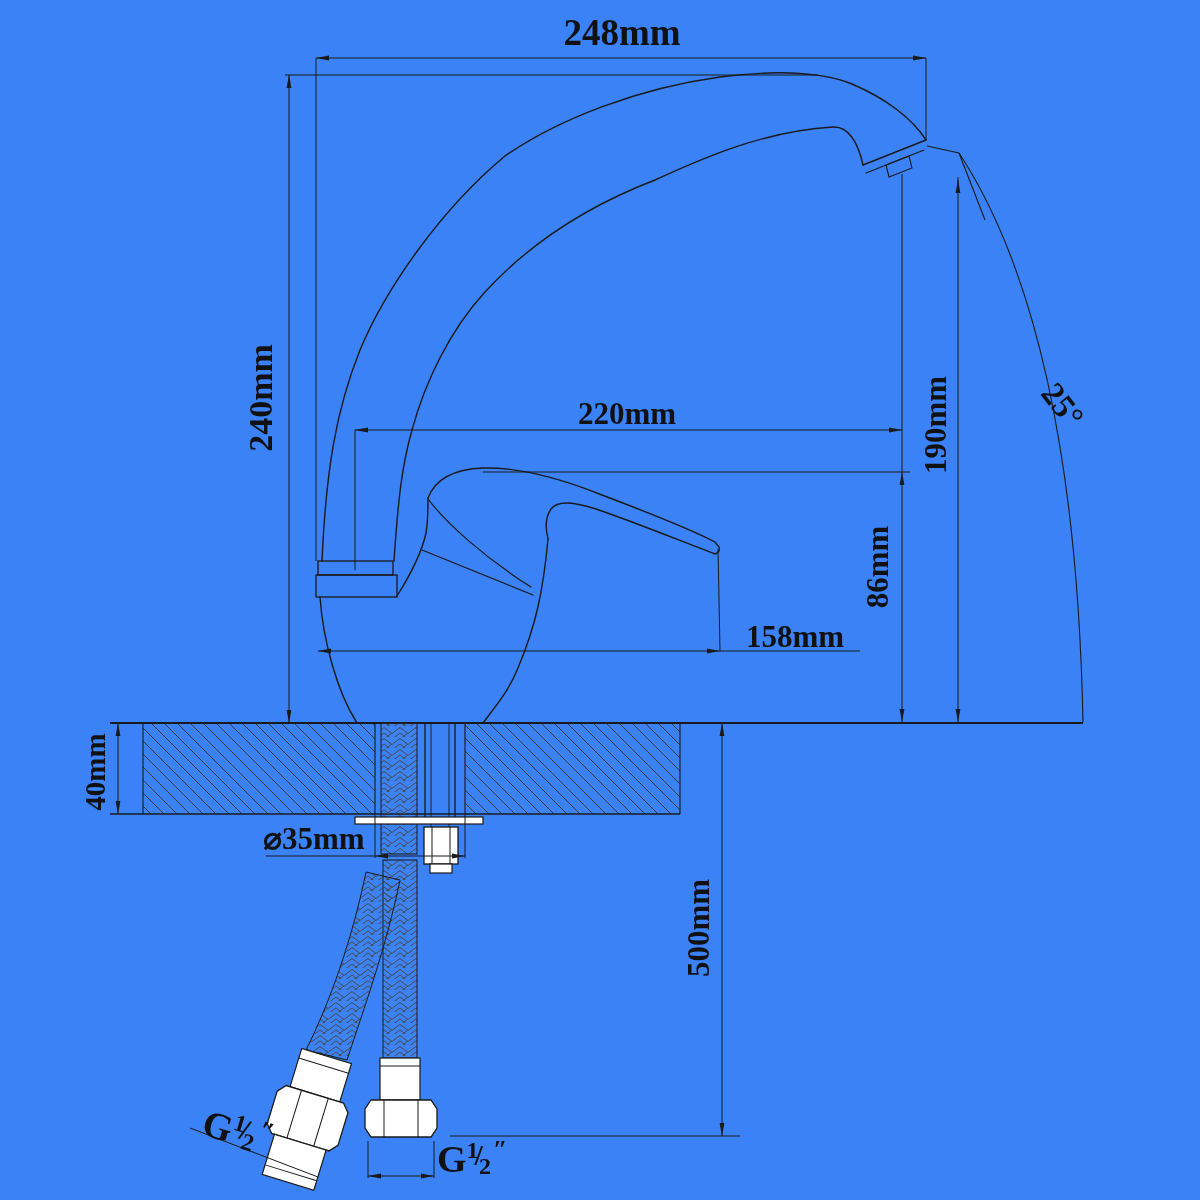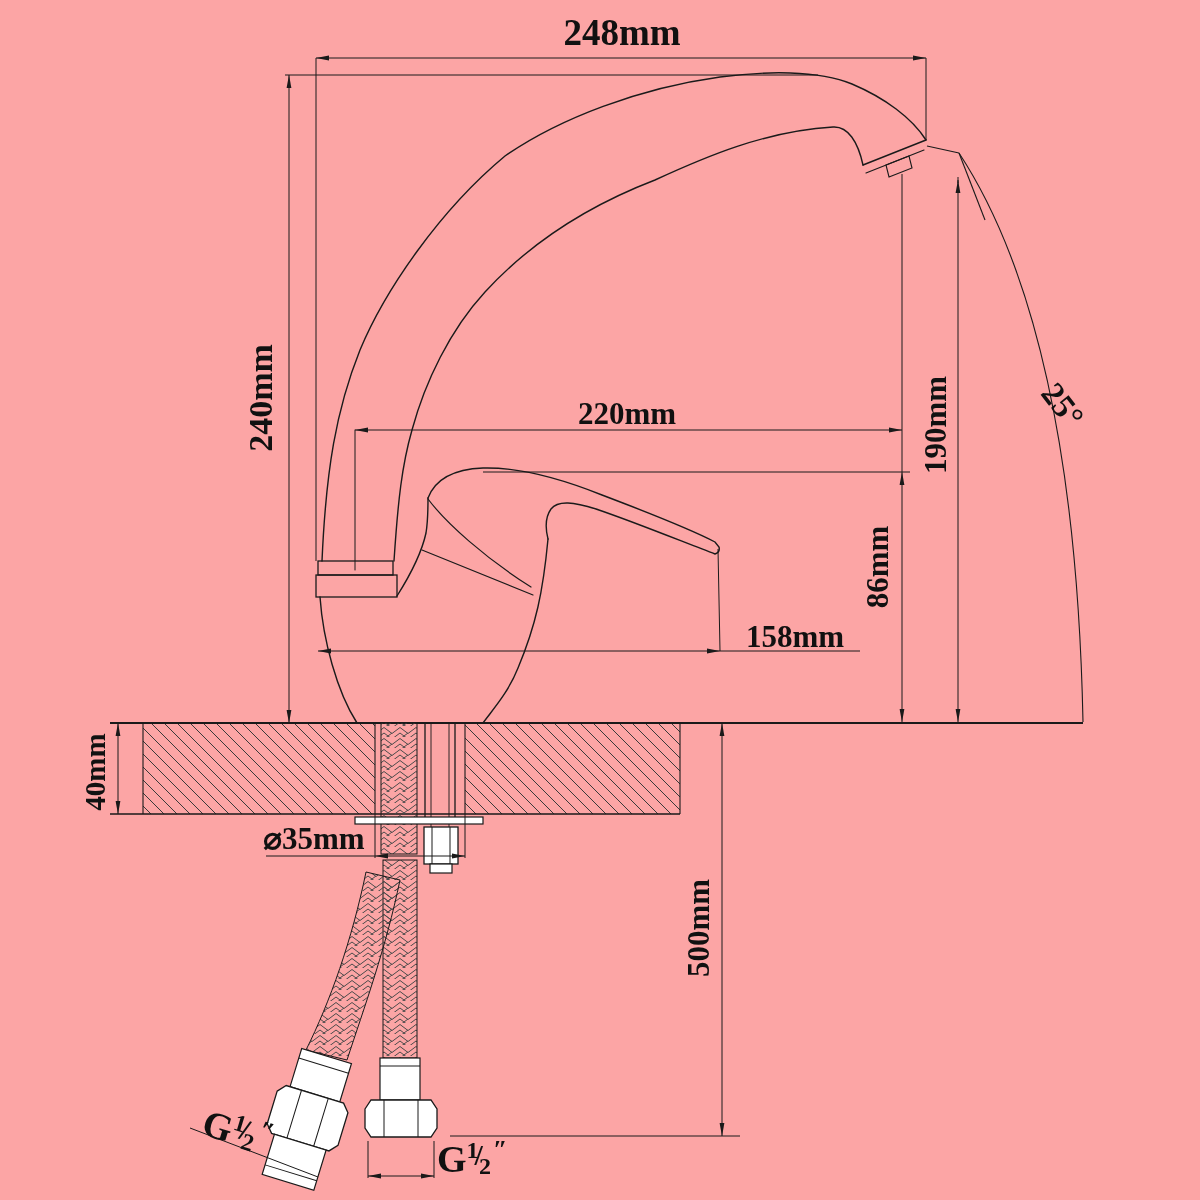--- a/index.html
+++ b/index.html
@@ -1,16 +1,16 @@
 <!DOCTYPE html>
 <html><head>
 <meta charset="utf-8">
 <style>
   html,body{margin:0;padding:0;background:#fff;}
-  .stage{width:1200px;height:1200px;background:#fca5a5;position:relative;overflow:hidden;}
+  .stage{width:1200px;height:1200px;background:#3b82f6;position:relative;overflow:hidden;}
   svg{display:block;}
   text{font-family:"Liberation Serif","DejaVu Serif",serif;font-weight:bold;fill:#111;}
 </style>
 </head>
 <body>
 
 <div class="stage">
 <svg width="1200" height="1200" viewBox="0 0 1200 1200">
   <defs>
     <marker id="arr" markerWidth="15" markerHeight="9" refX="14" refY="4" orient="auto-start-reverse" markerUnits="userSpaceOnUse">

